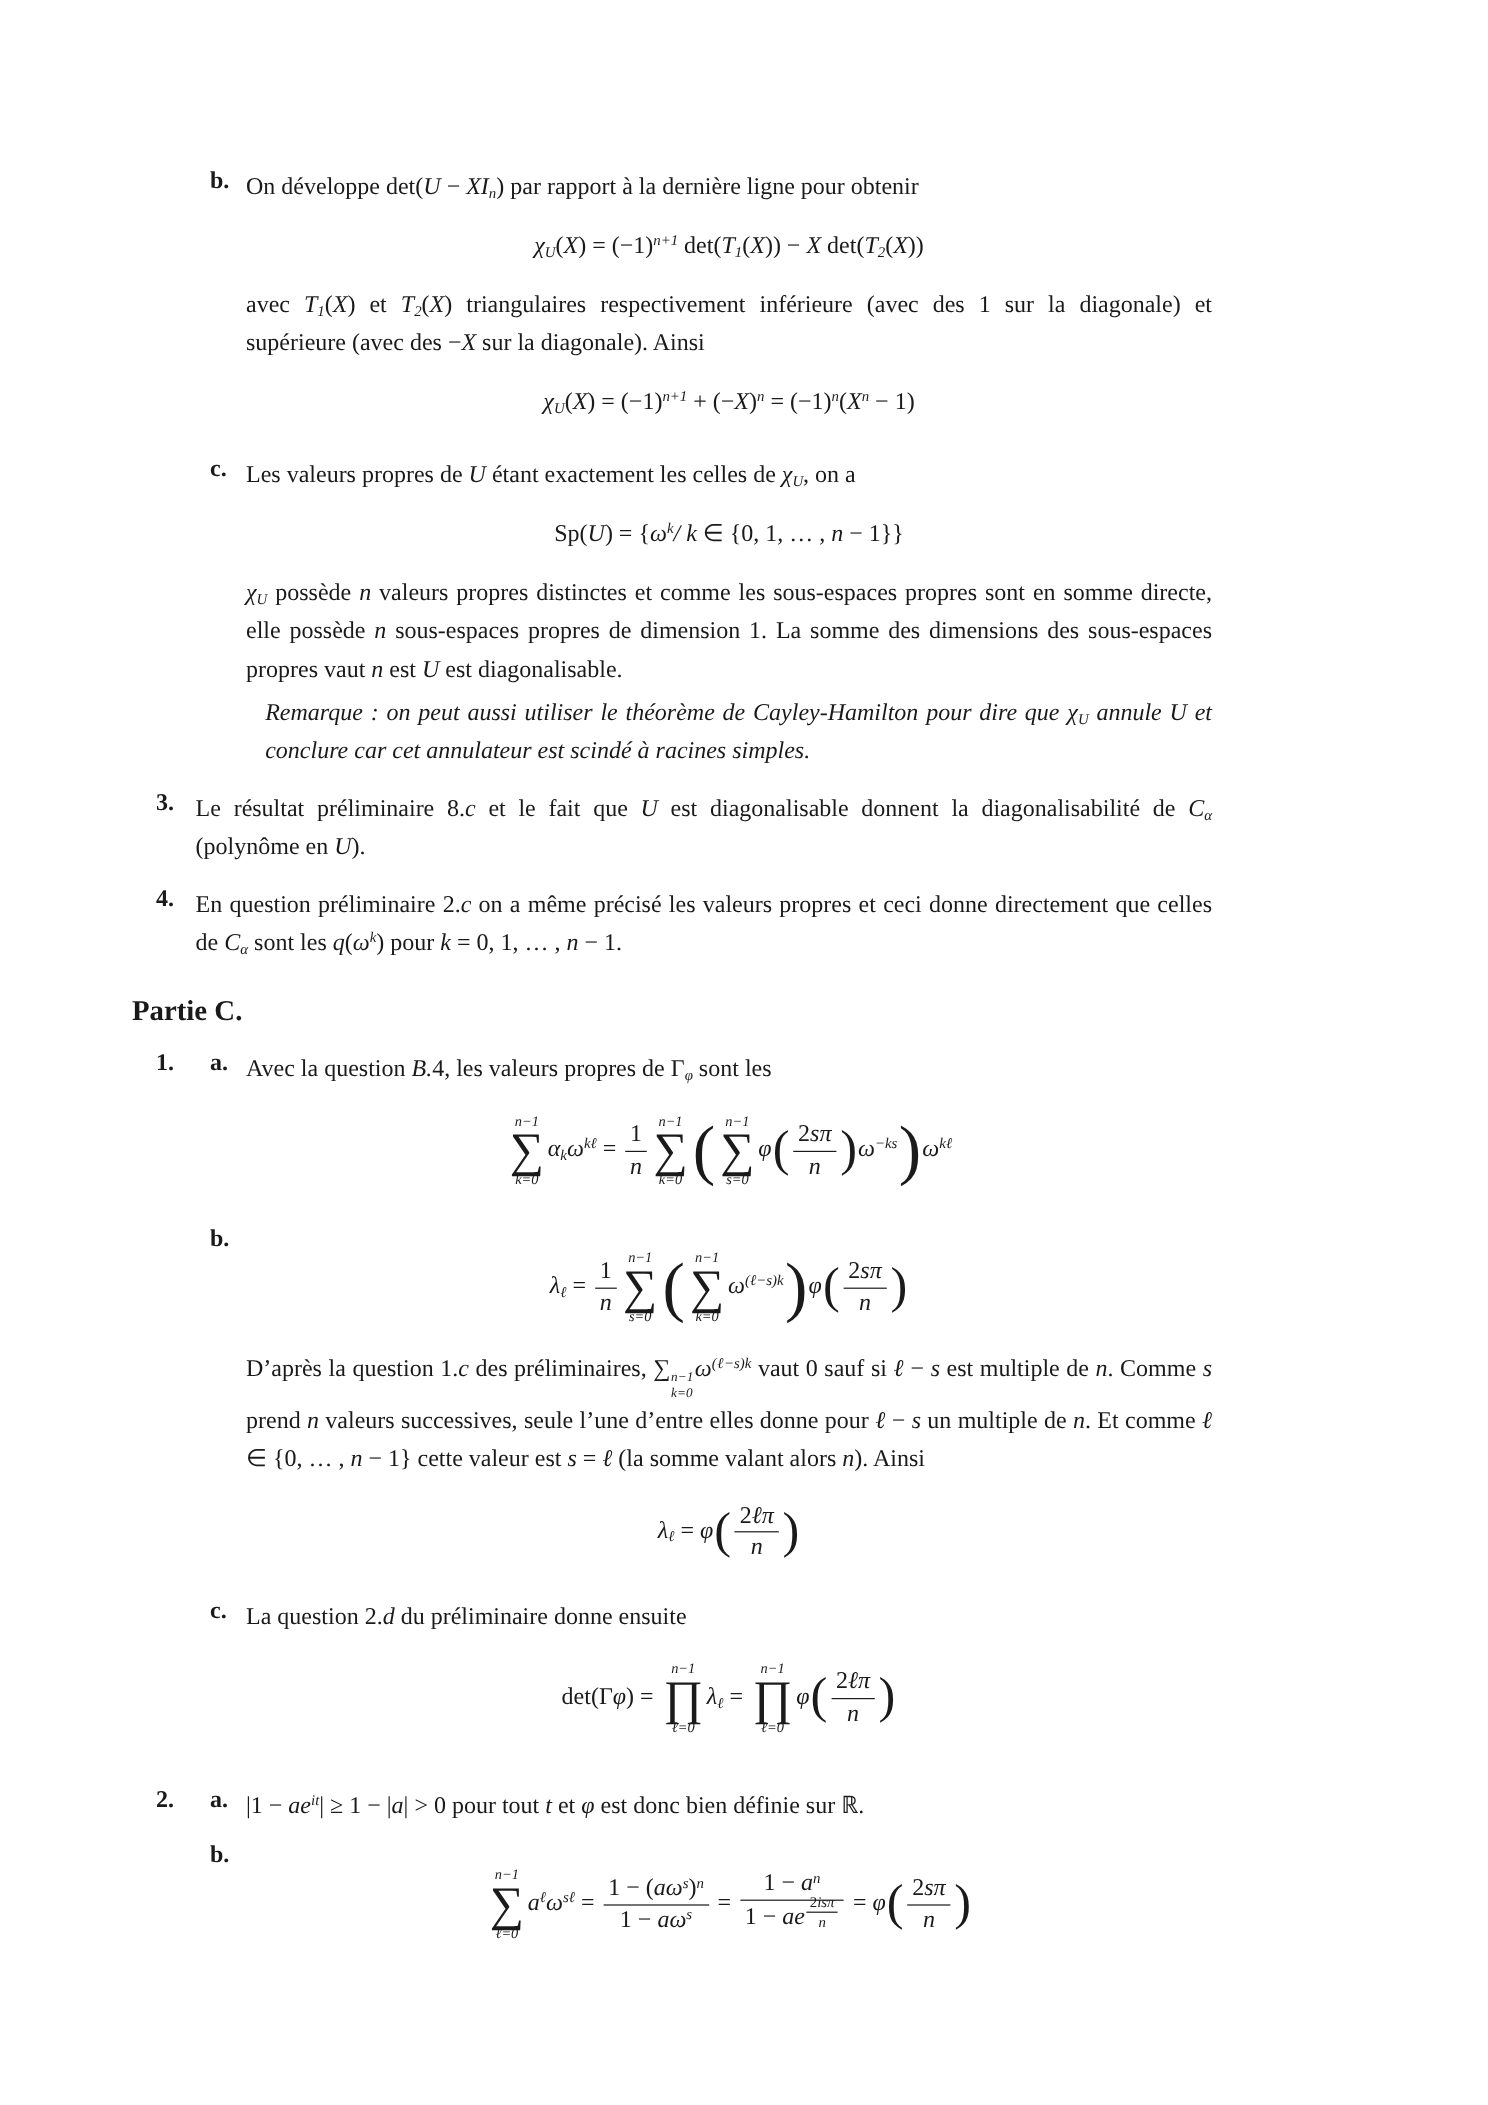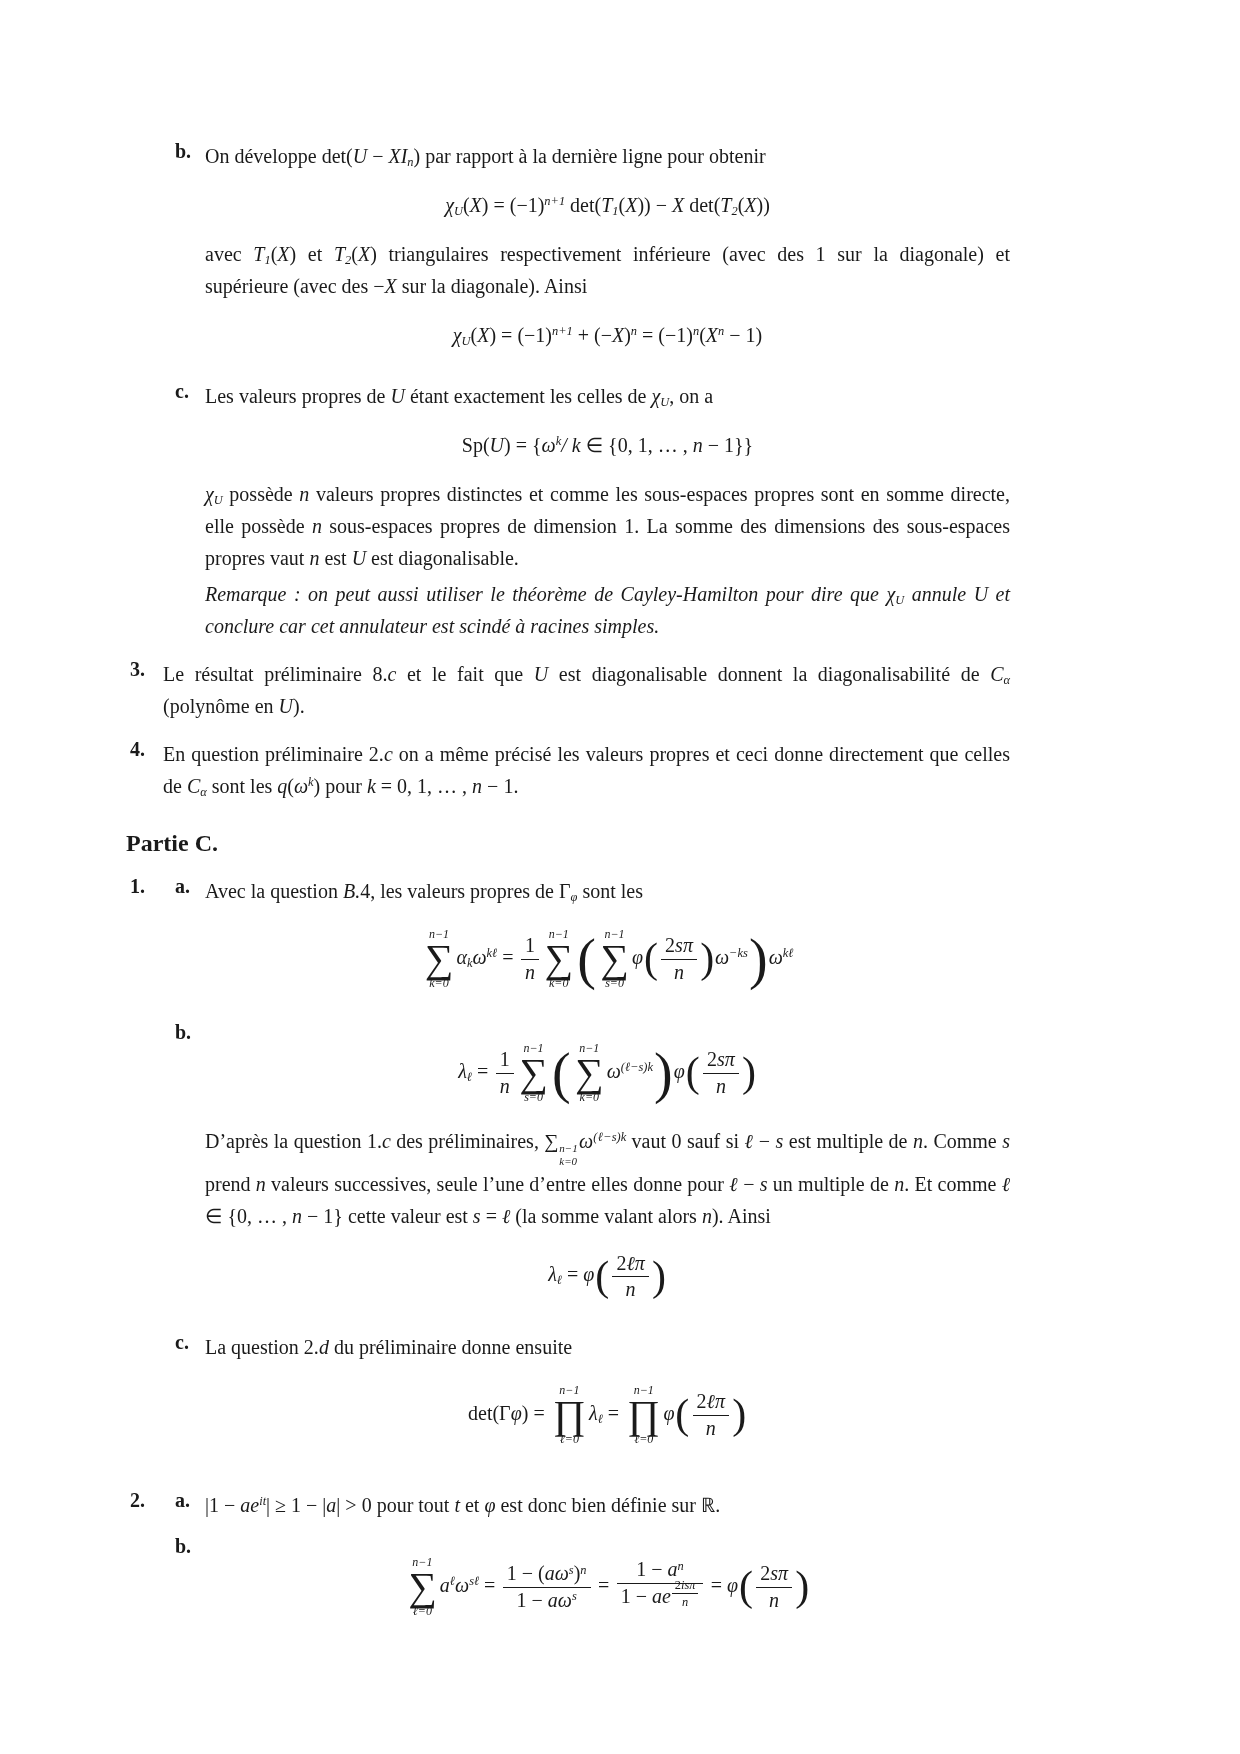--- a/index.html
+++ b/index.html
@@ -11,22 +11,22 @@
   .col{margin-left:110px;width:900px;padding-top:140px;}
   .para{margin:0 0 4px 0;text-align:justify;line-height:1.6;}
   .item{display:flex;align-items:flex-start;margin-bottom:12px;}
   .item .lbl{font-weight:bold;flex:0 0 30px;}
   .item.l1{padding-left:20px;}
   .item.l1 > .lbl{flex:0 0 33px;}
   .item.q > .lbl{flex:0 0 45px;}
   .item.sub{padding-left:65px;}
   .item .body{flex:1;min-width:0;font-family:Liberation Serif, serif;}
   .item.subq{margin-bottom:10px;}
-  h2.partie{font-size:24px;font-weight:bold;margin:24px 0 18px 16px;}
-  .remark{font-style:italic;}
+  h2.partie{font-size:24px;font-weight:bold;margin:24px 0 18px 0;}
+  .remark{font-style:italic;margin-left:16px;}
   .eq{text-align:center;margin:20px 0;line-height:1.3;}
   
   .mi{font-style:italic;}
   .mr{font-style:normal;}
   sup,sub{font-size:.62em;font-style:italic;line-height:0;position:relative;vertical-align:baseline;}
   sup{top:-0.55em;}
   sub{top:0.28em;}
   .frac{display:inline-block;vertical-align:middle;text-align:center;margin:0 .12em;line-height:1.15;}
   .frac .num{display:block;padding:0 .2em .06em .2em;border-bottom:1.4px solid currentColor;}
   .frac .den{display:block;padding:.06em .2em 0 .2em;}

